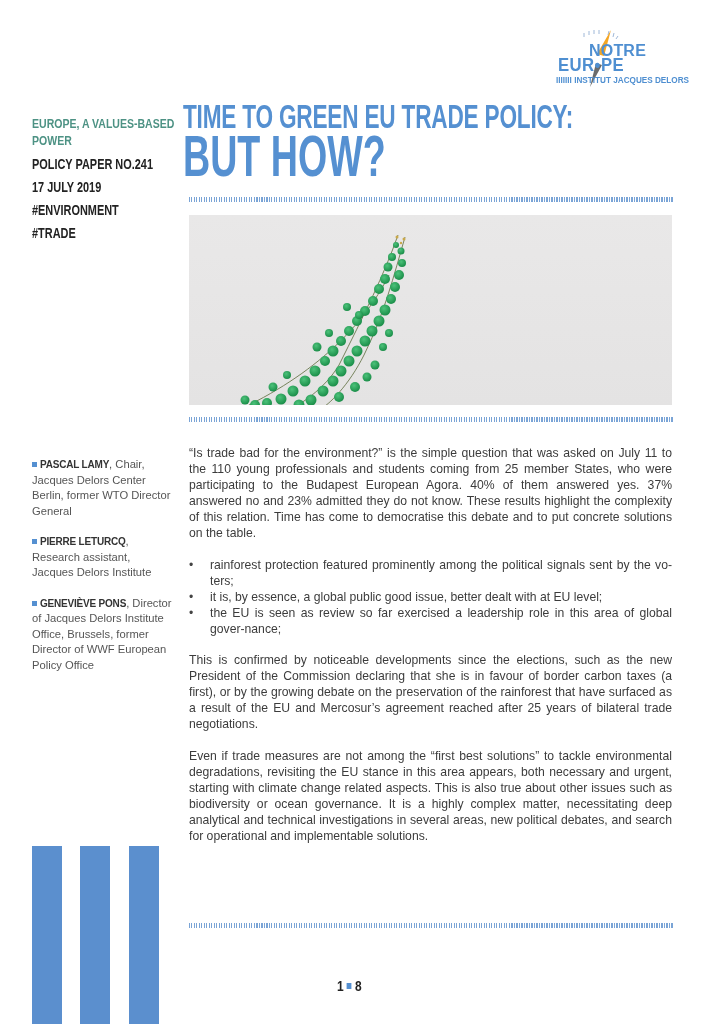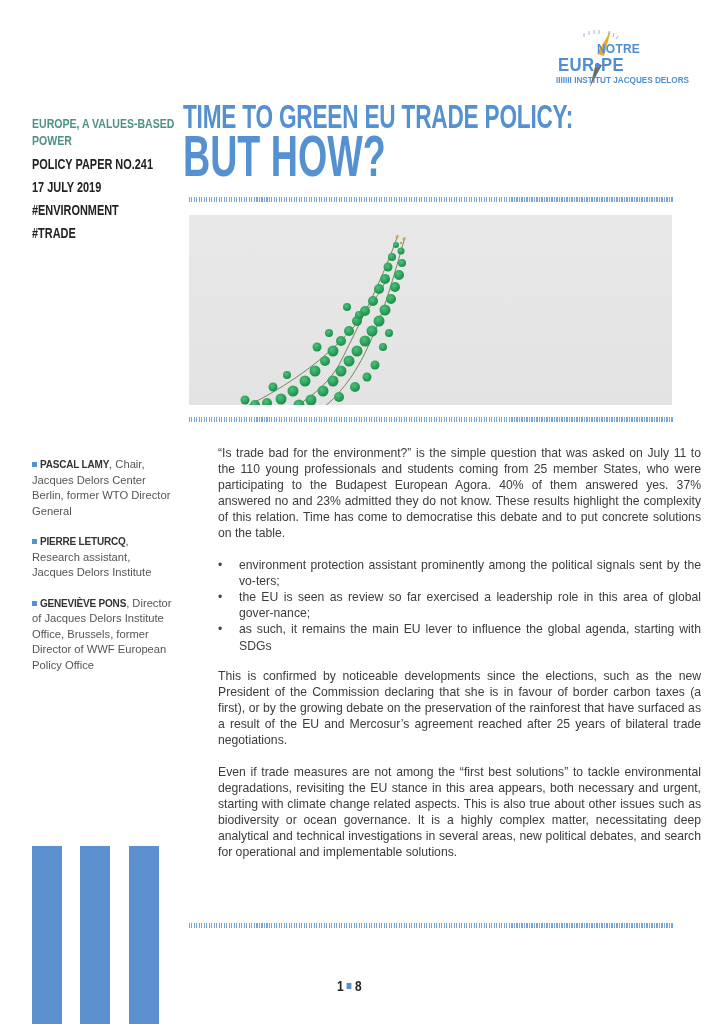--- a/index.html
+++ b/index.html
@@ -1,21 +1,21 @@
 <!DOCTYPE html>
 <html><head>
 <meta charset="utf-8">
 <style>
   * { margin: 0; padding: 0; box-sizing: border-box; }
   html, body { width: 724px; height: 1024px; background: #ffffff; overflow: hidden; }
   body { position: relative; font-family: "Liberation Sans", sans-serif; color: #3a3a3a; }
 
   
   .logo { position: absolute; left: 556px; top: 27px; width: 140px; height: 62px; }
-  .logo .notre { position: absolute; left: 13px; top: 15px; font-size: 12px; font-weight: bold; color: #4f8fd1; letter-spacing: 0.2px; padding-left: 28px; }
+  .logo .notre { position: absolute; left: 5px; top: 15px; font-size: 16px; font-weight: bold; color: #4f8fd1; letter-spacing: 0.2px; padding-left: 28px; }
   .logo .europe { position: absolute; left: 2px; top: 27px; font-size: 19px; font-weight: bold; color: #4f8fd1; letter-spacing: 0.5px; transform: scaleX(0.88); transform-origin: left top; }
   .logo .institut { position: absolute; left: 0; top: 47px; font-size: 9.5px; font-weight: bold; color: #4f8fd1; white-space: nowrap; transform: scaleX(0.86); transform-origin: left top; }
   .logo svg { position: absolute; left: 0; top: 0; }
 
   
   .meta { position: absolute; left: 32px; top: 115px; width: 150px; }
   .meta .series { font-size: 13.5px; font-weight: bold; color: #4d9284; line-height: 17px; transform: scaleX(0.78); transform-origin: left top; width: 190px; }
   .meta .line { font-size: 14px; font-weight: bold; color: #222; line-height: 16px; margin-top: 7px; transform: scaleX(0.78); transform-origin: left top; white-space: nowrap; }
 
   
@@ -29,21 +29,21 @@
   
   .photo { position: absolute; left: 189px; top: 215px; width: 483px; height: 190px; background: linear-gradient(180deg, #e9e8e8 0%, #e4e3e3 100%); overflow: hidden; }
 
   
   .authors { position: absolute; left: 32px; top: 457px; width: 140px; font-size: 11.2px; line-height: 15.5px; color: #555; }
   .author { margin-bottom: 15px; }
   .author .sq { display: inline-block; width: 5px; height: 5px; background: #5590d1; margin-right: 3px; vertical-align: 1px; }
   .author .name { font-weight: bold; color: #333; font-size: 10px; letter-spacing: -0.2px; }
 
   
-  .body { position: absolute; left: 189px; top: 445px; width: 483px; font-size: 12.2px; line-height: 16.1px; color: #3c3c3c; text-align: justify; margin-left: 29px; }
+  .body { position: absolute; left: 189px; top: 445px; width: 483px; font-size: 12.2px; line-height: 16.1px; color: #3c3c3c; text-align: justify; }
   .body p { margin-bottom: 15.5px; }
   .body ul { list-style: none; margin-bottom: 14px; }
   .body li { position: relative; padding-left: 21px; }
   .body li::before { content: "\2022"; position: absolute; left: 0; top: 0; color: #444; }
 
   
   .bar { position: absolute; top: 846px; width: 30px; height: 178px; background: #5b8fce; }
 
   .pagenum { position: absolute; left: 337px; top: 977px; font-size: 15px; font-weight: bold; color: #222; transform: scaleX(0.8); transform-origin: left top; white-space: nowrap; }
   .pagenum .dot { display: inline-block; width: 6px; height: 6px; background: #5590d1; margin: 0 4px; vertical-align: 2px; }
@@ -165,23 +165,23 @@
     <span class="sq"></span><span class="name">PIERRE LETURCQ</span><span>, Research assistant, Jacques Delors Institute</span>
   </div>
   <div class="author">
     <span class="sq"></span><span class="name">GENEVIÈVE PONS</span><span>, Director of Jacques Delors Institute Office, Brussels, former Director of WWF European Policy Office</span>
   </div>
 </div>
 
 <div class="body">
   <p>“Is trade bad for the environment?” is the simple question that was asked on July 11 to the 110 young professionals and students coming from 25 member States, who were participating to the Budapest European Agora. 40% of them answered yes. 37% answered no and 23% admitted they do not know. These results highlight the complexity of this relation. Time has come to democratise this debate and to put concrete solutions on the table.</p>
   <ul>
-    <li>environment protection assistant prominently among the political signals sent by the vo-ters;</li>
+    <li>rainforest protection featured prominently among the political signals sent by the vo-ters;</li>
+    <li>it is, by essence, a global public good issue, better dealt with at EU level;</li>
     <li>the EU is seen as review so far exercised a leadership role in this area of global gover-nance;</li>
-    <li>as such, it remains the main EU lever to influence the global agenda, starting with SDGs</li>
   </ul>
   <p>This is confirmed by noticeable developments since the elections, such as the new President of the Commission declaring that she is in favour of border carbon taxes (a first), or by the growing debate on the preservation of the rainforest that have surfaced as a result of the EU and Mercosur’s agreement reached after 25 years of bilateral trade negotiations.</p>
   <p>Even if trade measures are not among the “first best solutions” to tackle environmental degradations, revisiting the EU stance in this area appears, both necessary and urgent, starting with climate change related aspects. This is also true about other issues such as biodiversity or ocean governance. It is a highly complex matter, necessitating deep analytical and technical investigations in several areas, new political debates, and search for operational and implementable solutions.</p>
 </div>
 
 <div class="dash-rule" style="left:189px; top:923px; width:484px;"></div>
 
 <div class="bar" style="left:32px;"></div>
 <div class="bar" style="left:80px;"></div>
 <div class="bar" style="left:129px;"></div>

